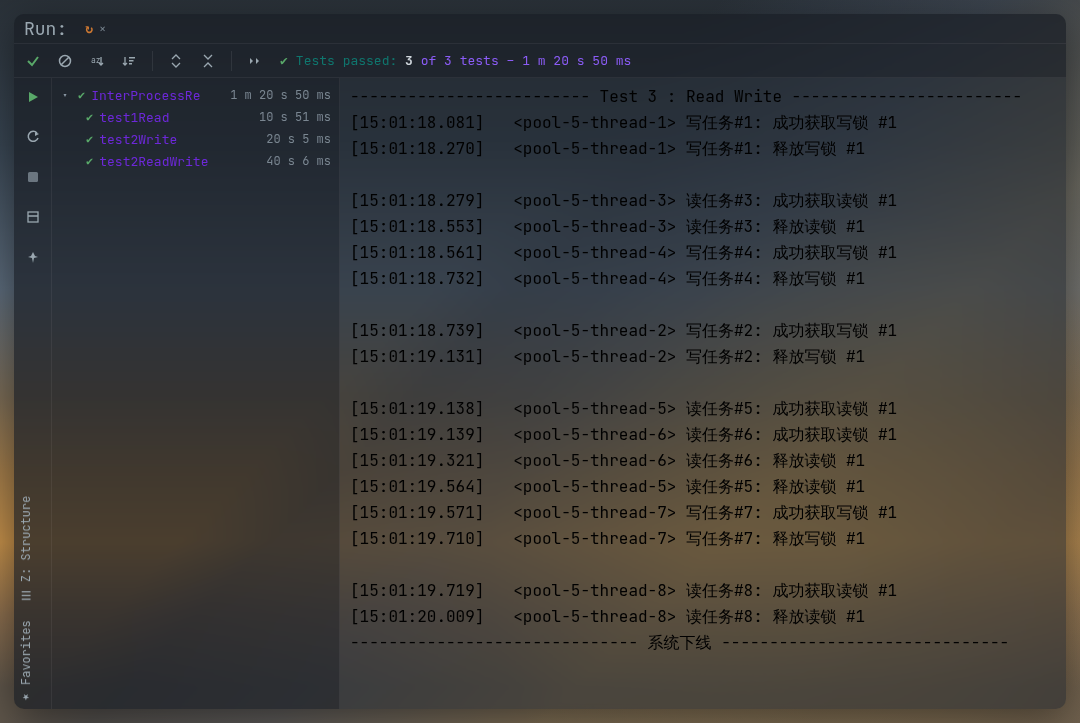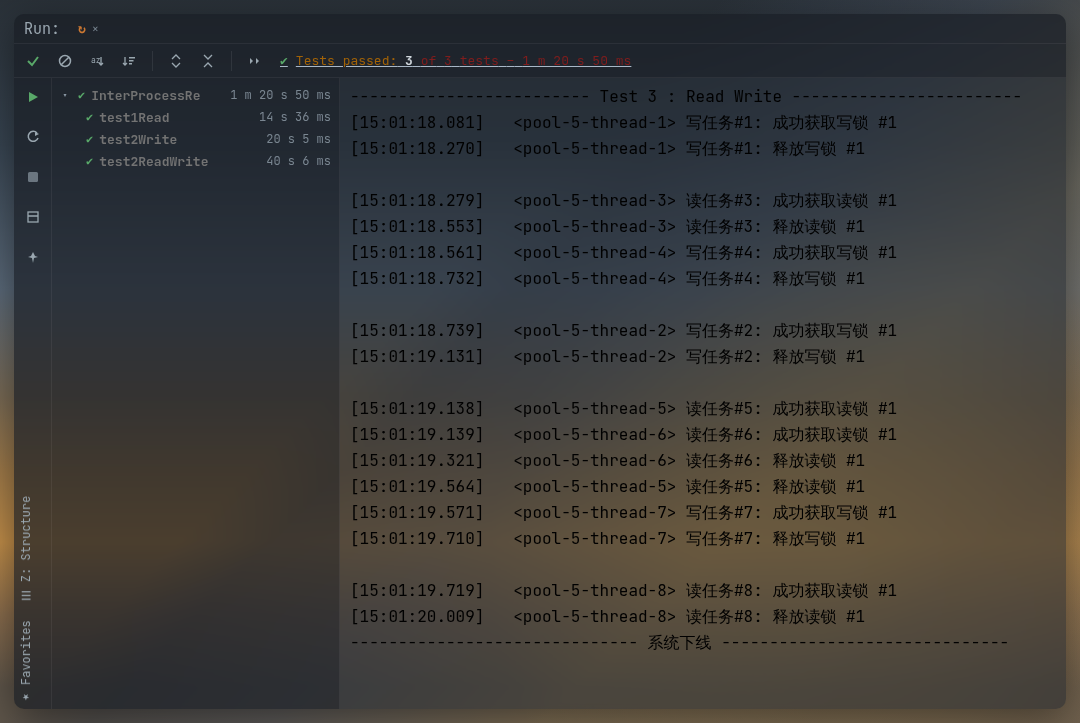--- a/index.html
+++ b/index.html
@@ -24,50 +24,49 @@
     backdrop-filter: blur(2px);
     box-shadow: 0 10px 40px rgba(0,0,0,.45);
     display:flex; flex-direction:column;
     color:#a9b7c6; font-size:13px;
   }
   .titlebar {
     height:30px; display:flex; align-items:center; gap:10px;
     padding:0 10px; border-bottom:1px solid rgba(255,255,255,.06);
     background: rgba(20,24,30,.35);
   }
-  .titlebar .label { color:#9aa7b0; font-size:15px; }
+  .titlebar .label { color:#9aa7b0; font-size:18px; }
   .titlebar .tab { display:flex; align-items:center; gap:6px; padding:4px 8px; border-radius:4px; }
   .titlebar .tab .rerun { color:#cc7832; font-weight:bold; }
   .titlebar .tab .name { color:#cfd6dc; font-style:italic; }
   .titlebar .tab .close { color:#7a8691; font-size:12px; }
   .toolbar {
     height:34px; display:flex; align-items:center; gap:6px; padding:0 6px;
     border-bottom:1px solid rgba(255,255,255,.06);
     background: rgba(20,24,30,.35);
-    text-decoration: underline;
   }
   .tbtn { width:26px; height:26px; display:flex; align-items:center; justify-content:center;
     color:#9aa7b0; border-radius:4px; }
   .sep { width:1px; height:20px; background:rgba(255,255,255,.08); margin:0 4px; }
   .status { margin-left:6px; display:flex; align-items:center; gap:8px; color:#9aa7b0; font-size:13px; }
   .status .check { color:#59a869; font-weight:bold; }
-  .status .passed { color:#a16207; }
+  .status .passed { color:#0f766e; }
   .status .num { color:#cfd6dc; font-weight:bold; }
-  .status .muted { color:#7f1d1d; }
+  .status .muted { color:#8b5cf6; }
   .body { flex:1; display:flex; min-height:0; }
   .gutter { width:38px; background: rgba(20,24,30,.35); border-right:1px solid rgba(255,255,255,.06);
     display:flex; flex-direction:column; align-items:center; padding-top:6px; gap:14px; color:#8a97a3; }
   .gutter .g { width:26px; height:26px; display:flex; align-items:center; justify-content:center; border-radius:4px; }
   .gutter .g.play { color:#59a869; }
   .tree { width:288px; background: rgba(20,24,30,.35); border-right:1px solid rgba(255,255,255,.06);
     padding:6px 0; font-size:13px; }
   .trow { display:flex; align-items:center; height:22px; padding:0 8px 0 10px; gap:6px; }
   .trow .chev { width:10px; color:#8a97a3; font-size:10px; }
   .trow .ok { color:#59a869; font-size:12px; }
-  .trow .name { color:#737373; white-space:nowrap; overflow:hidden; text-overflow:ellipsis; flex:1;font-weight:bold; }
+  .trow .name { color:#6d28d9; white-space:nowrap; overflow:hidden; text-overflow:ellipsis; flex:1; }
   .trow .time { color:#7a8691; margin-left:auto; font-size:12px; white-space:nowrap; }
   .trow.child { padding-left:34px; }
   .console { flex:1; padding:6px 10px 10px 10px; overflow:hidden;
     font-size:16px; line-height:26px; font-variant-ligatures:none;
     color:#000000; }
   .console pre { white-space:pre; font-family:inherit; }
   .sidevert {
     position:absolute; left:18px; bottom:18px; transform:rotate(180deg); writing-mode:vertical-rl;
     color:#9aa7b0; font-size:12px; display:flex; gap:18px; z-index:2;
   }
@@ -186,21 +185,21 @@
     <div class="tree">
       <div class="trow">
         <span class="chev">▾</span>
         <span class="ok">✔</span>
         <span class="name">InterProcessRe</span>
         <span class="time">1 m 20 s 50 ms</span>
       </div>
       <div class="trow child">
         <span class="ok">✔</span>
         <span class="name">test1Read</span>
-        <span class="time">14 s 36 ms</span>
+        <span class="time">10 s 51 ms</span>
       </div>
       <div class="trow child">
         <span class="ok">✔</span>
         <span class="name">test2Write</span>
         <span class="time">20 s 5 ms</span>
       </div>
       <div class="trow child">
         <span class="ok">✔</span>
         <span class="name">test2ReadWrite</span>
         <span class="time">40 s 6 ms</span>

